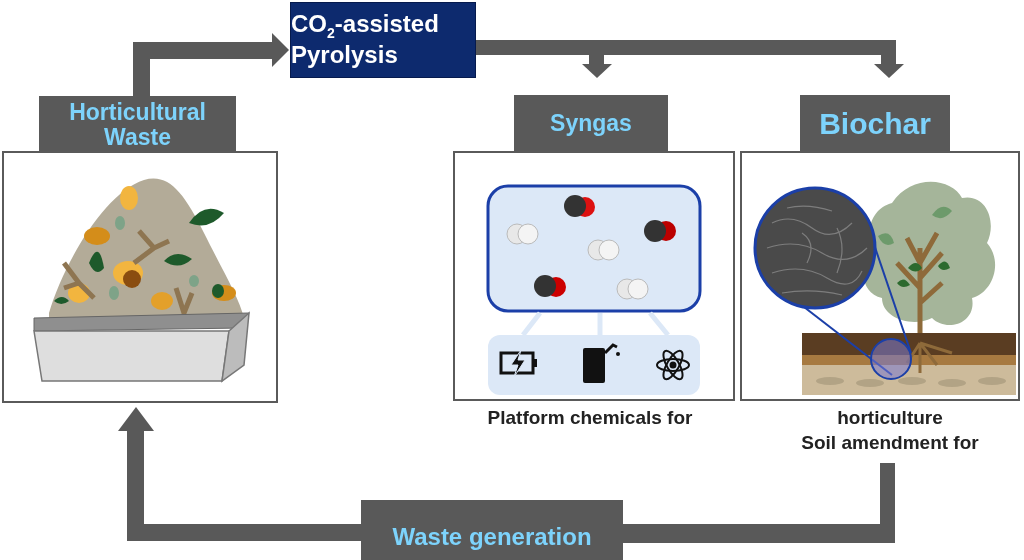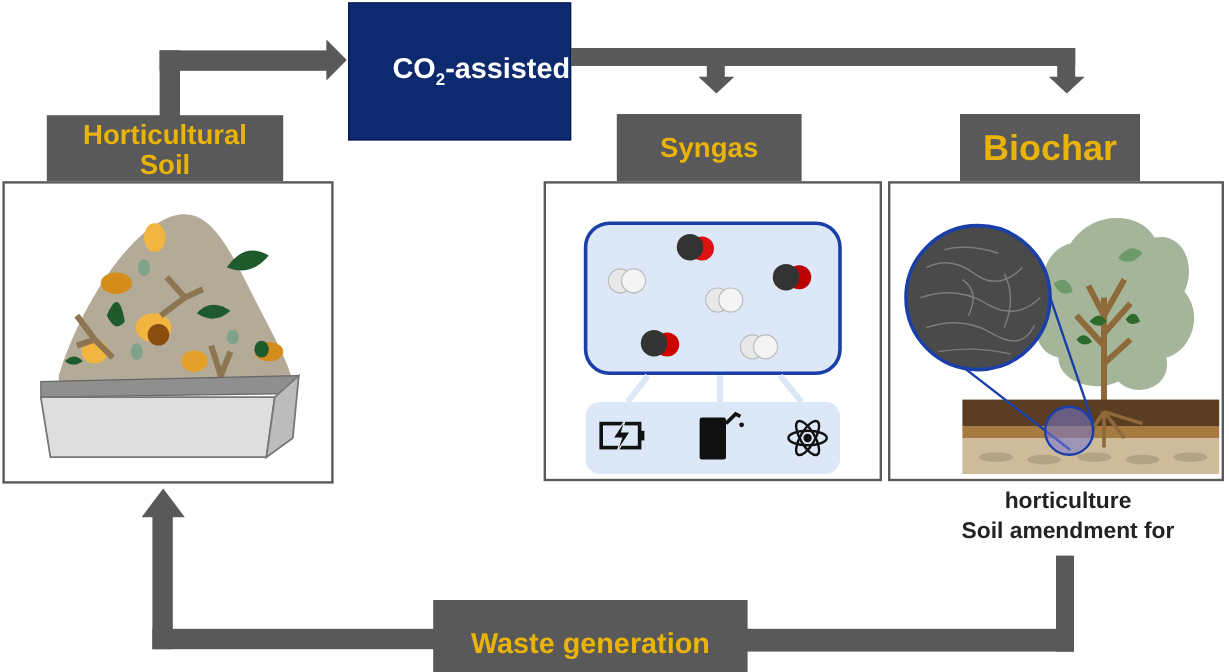--- a/index.html
+++ b/index.html
@@ -1,20 +1,20 @@
 <!DOCTYPE html>
 <html><head>
 <meta charset="utf-8">
 <style>
   html, body { margin:0; padding:0; }
   body { width:1024px; height:560px; background:#ffffff; position:relative; overflow:hidden;
          font-family:"Liberation Sans", sans-serif; }
   .abs { position:absolute; }
   .arrow { background:#595959; position:absolute; }
-  .label-box { position:absolute; background:#595959; color:#eab308; font-weight:bold;
+  .label-box { position:absolute; background:#595959; color:#7dd3fc; font-weight:bold;
                display:flex; align-items:center; justify-content:center; text-align:right;
                line-height:1.1; }
   .panel { position:absolute; background:#fff; border:2px solid #5a5a5a; box-sizing:border-box; }
   .caption { position:absolute; font-weight:bold; color:#222; text-align:center; font-size:19px; line-height:1.3; }
   svg { display:block; }
 </style>
 </head>
 <body>
 
 <div class="arrow" style="left:133px; top:42px; width:17px; height:58px;"></div>
@@ -26,29 +26,30 @@
 <div class="abs" style="left:582px; top:64px; width:0; height:0; border-left:15px solid transparent; border-right:15px solid transparent; border-top:14px solid #595959;"></div>
 <div class="arrow" style="left:881px; top:40px; width:15px; height:26px;"></div>
 <div class="abs" style="left:874px; top:64px; width:0; height:0; border-left:15px solid transparent; border-right:15px solid transparent; border-top:14px solid #595959;"></div>
 
 <div class="arrow" style="left:880px; top:463px; width:15px; height:80px;"></div>
 <div class="arrow" style="left:620px; top:524px; width:275px; height:19px;"></div>
 <div class="arrow" style="left:127px; top:524px; width:240px; height:17px;"></div>
 <div class="arrow" style="left:127px; top:430px; width:17px; height:111px;"></div>
 <div class="abs" style="left:118px; top:407px; width:0; height:0; border-left:18px solid transparent; border-right:18px solid transparent; border-bottom:24px solid #595959;"></div>
 
-<div class="abs" style="left:290px; top:2px; width:186px; height:115px; background:#0d2a6e; color:#fff; font-weight:bold; font-size:24px; text-align:right; line-height:1.2; display:flex; flex-direction:column; justify-content:center; border:1px solid #061a4d; box-sizing:border-box;">
+<div class="abs" style="left:290px; top:2px; width:186px; height:76px; background:#0d2a6e; color:#fff; font-weight:bold; font-size:24px; text-align:left; line-height:1.2; display:flex; flex-direction:column; justify-content:center; border:1px solid #061a4d; box-sizing:border-box;">
   <div>
     <span>CO</span><sub style="font-size:14px;">2</sub><span>-assisted</span>
   </div>
+  <div>Pyrolysis</div>
 </div>
 
 <div class="label-box" style="left:39px; top:96px; width:197px; height:58px; font-size:23px; flex-direction:column;">
   <span>Horticultural</span>
-  <span>Soil</span>
+  <span>Waste</span>
 </div>
 <div class="label-box" style="left:514px; top:95px; width:154px; height:57px; font-size:23px;">
   <span>Syngas</span>
 </div>
 <div class="label-box" style="left:800px; top:95px; width:150px; height:57px; font-size:30px;">
   <span>Biochar</span>
 </div>
 <div class="label-box" style="left:361px; top:500px; width:262px; height:74px; font-size:24px;">
   <span>Waste generation</span>
 </div>
@@ -174,17 +175,18 @@
       <path d="M30 120 Q60 110 85 125 T120 118"></path>
         <path d="M45 55 Q65 50 90 58"></path>
       <path d="M40 140 Q70 135 100 142"></path>
         <path d="M60 80 Q75 90 65 110"></path>
       <path d="M95 75 Q105 95 95 120"></path>
     </g>
   </svg>
 </div>
 
 <div class="caption" style="left:420px; top:406px; width:340px;">
+  <div>Platform chemicals for</div>
 </div>
 <div class="caption" style="left:760px; top:406px; width:260px;">
   <div>horticulture</div>
   <div>Soil amendment for</div>
 </div>
 
 </body></html>

